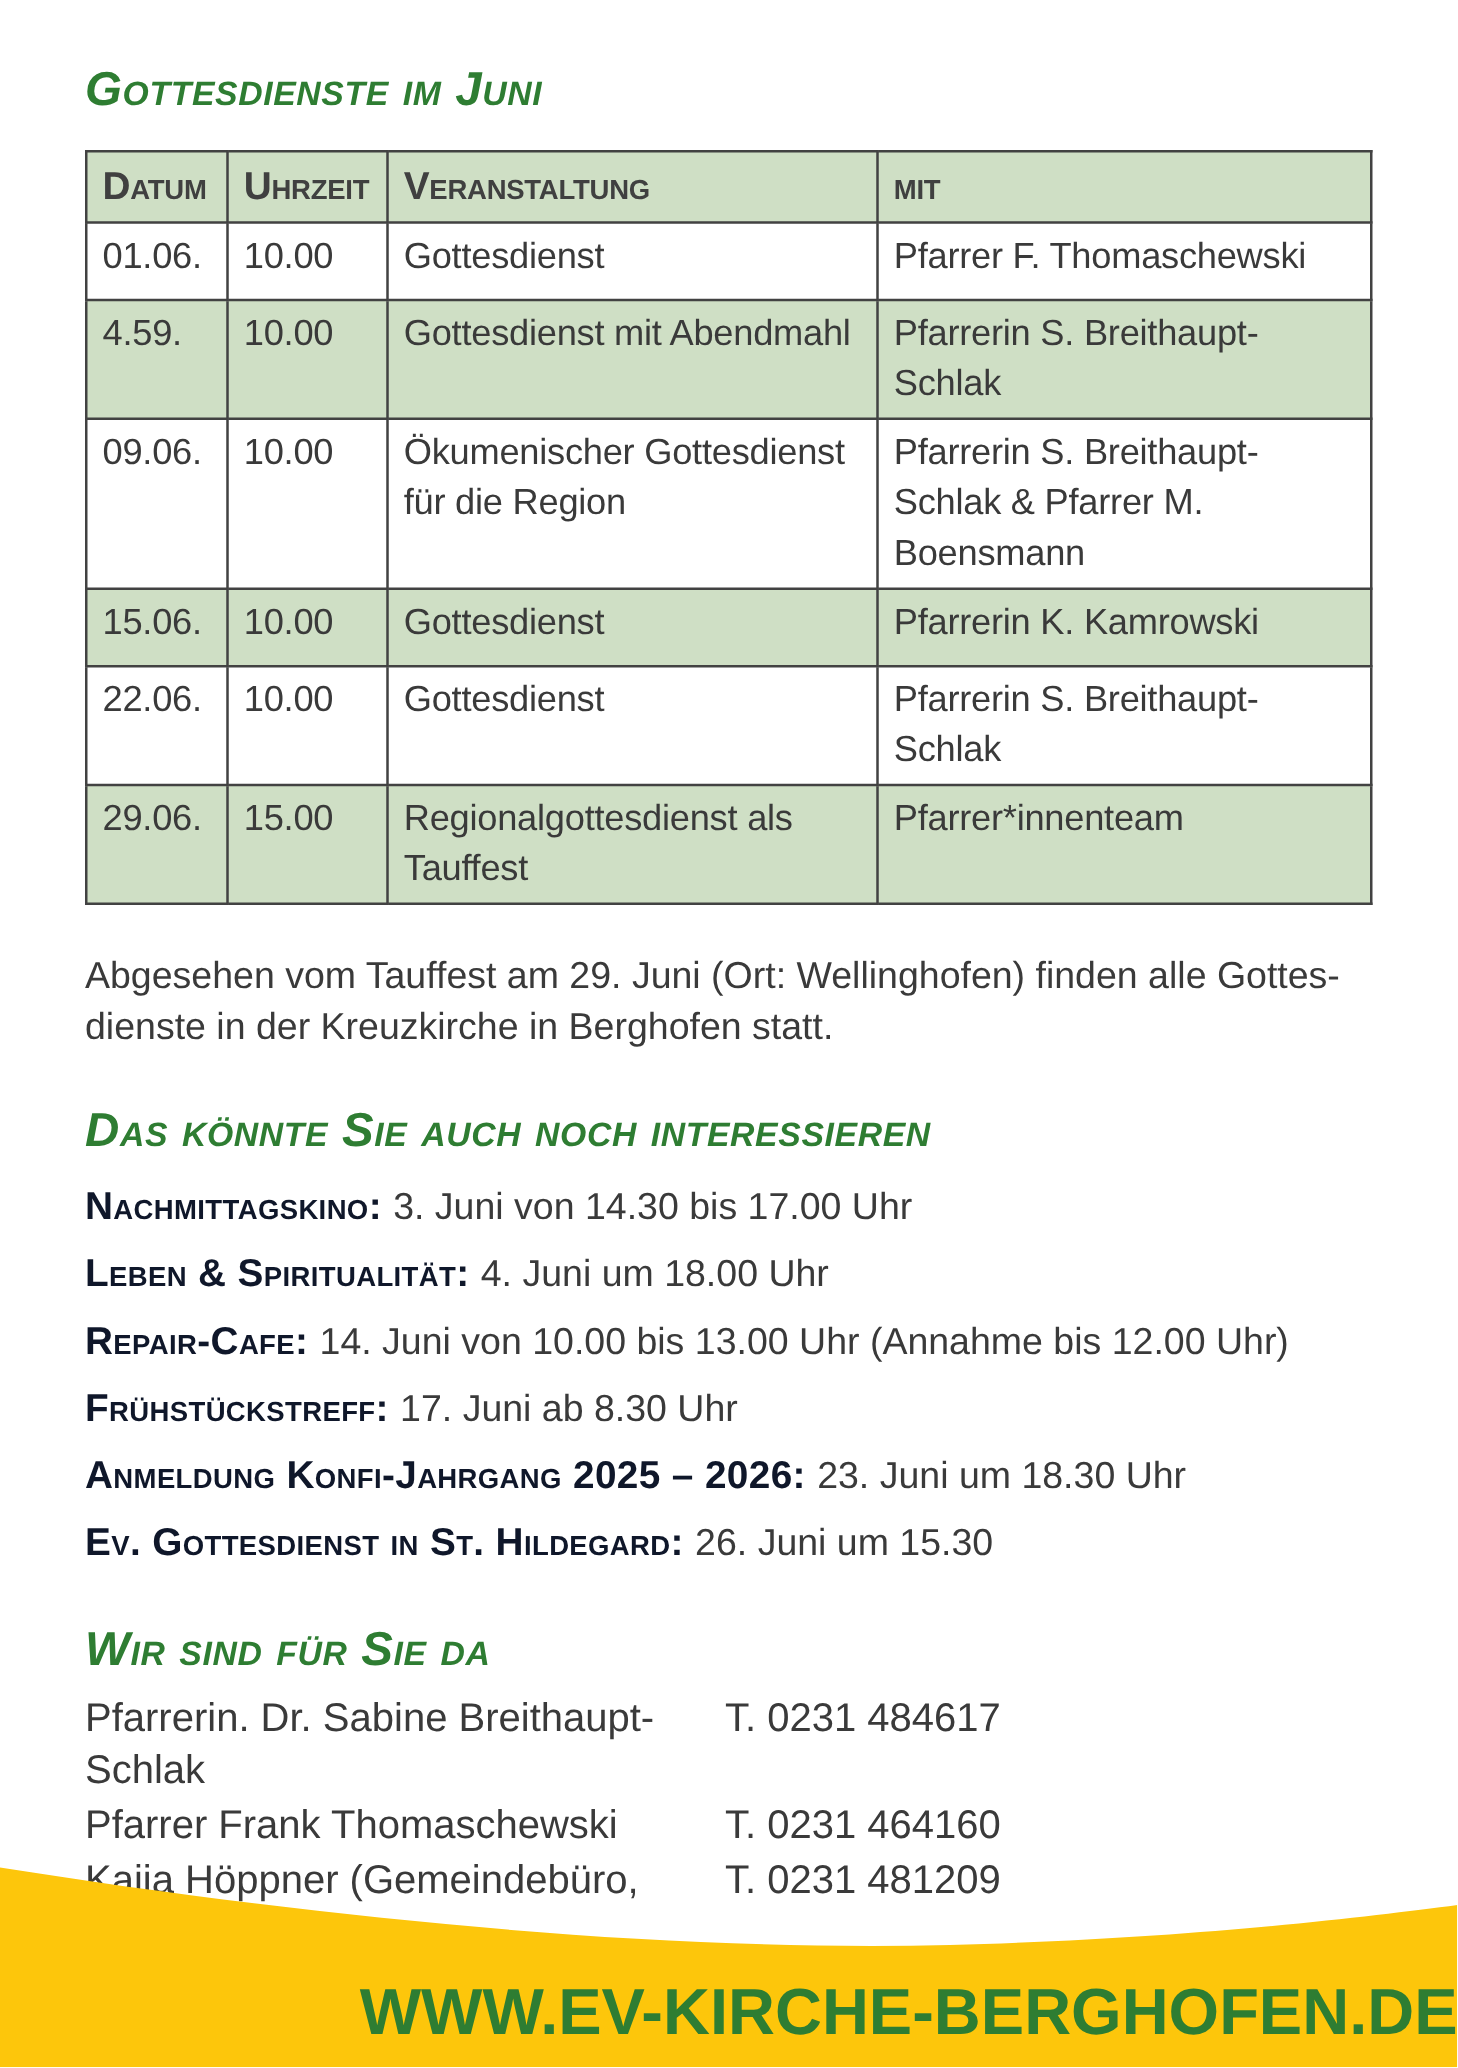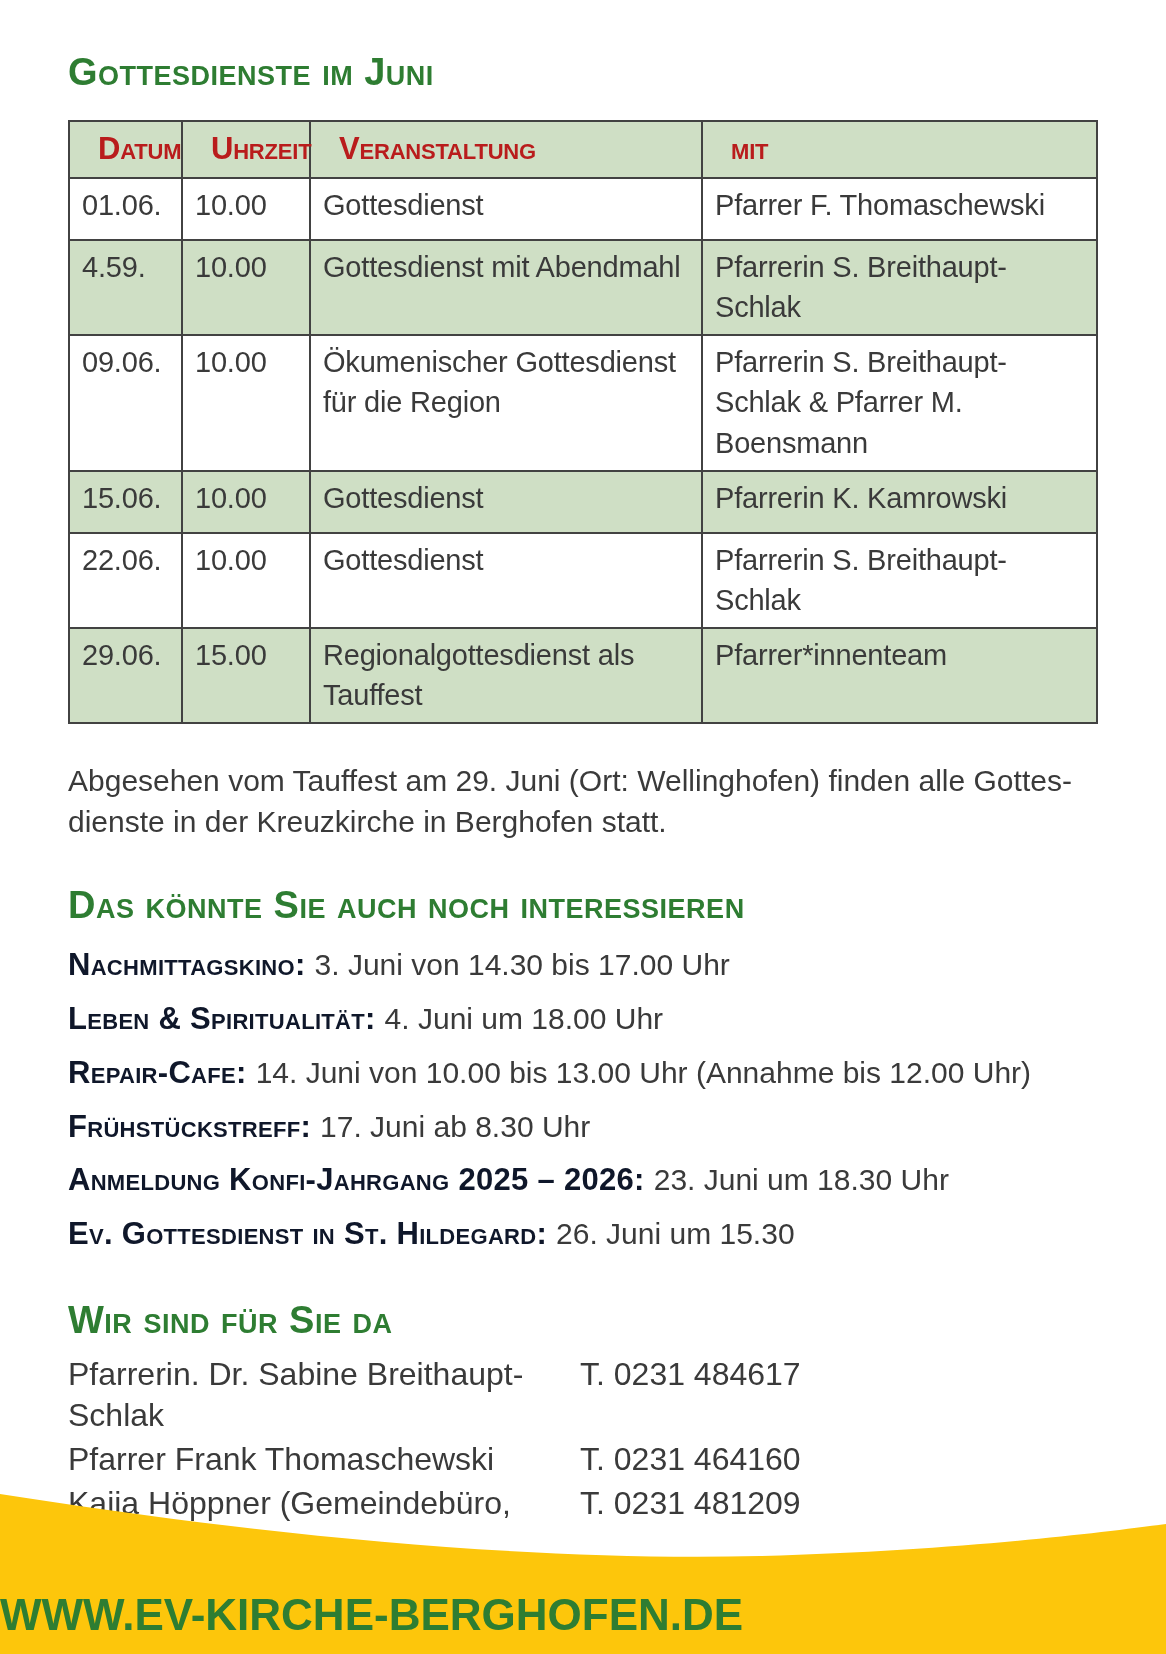--- a/index.html
+++ b/index.html
@@ -4,37 +4,37 @@
 <style>
   html,body{margin:0;padding:0;background:#ffffff;}
   .page{
     position:relative;width:1166px;height:1654px;background:#ffffff;
     font-family:"Liberation Sans",sans-serif;overflow:hidden;color:#3a3a3a;
   }
   .content{position:absolute;left:68px;top:0;width:1030px;}
 
   .sec-heading{
     font-variant:small-caps;font-weight:bold;color:#2e7d32;
-    font-size:38px;letter-spacing:.5px;margin:0;line-height:1.1;
+    font-size:38px;letter-spacing:.5px;margin:0;line-height:1.1;font-style:italic;
   }
   #h-services{margin-top:52px;margin-bottom:26px;}
   #h-interest{margin-top:42px;margin-bottom:20px;}
   #h-contacts{margin-top:46px;margin-bottom:12px;}
   #h-presbyterium{margin-top:44px;margin-bottom:10px;}
 
   table.services{
     width:1028px;border-collapse:collapse;table-layout:fixed;
   }
   table.services th,table.services td{
     border:2px solid #424242;text-align:left;vertical-align:top;
     padding:6px 12px;letter-spacing:-.2px;
   }
   table.services th{
-    background:#cfdfc5;color:#b91c1c;font-variant:small-caps;
-    font-weight:bold;font-size:31px;line-height:1.25;padding:8px 28px;
+    background:#cfdfc5;color:#404040;font-variant:small-caps;
+    font-weight:bold;font-size:31px;line-height:1.25;padding:8px 12px;
   }
   table.services td{
     font-size:29px;line-height:1.4;color:#3a3a3a;background:#ffffff;height:48px;
   }
   table.services tbody tr:nth-child(even) td{background:#cfdfc5;}
 
   .note{font-size:30px;line-height:1.38;margin:36px 0 0 0;color:#3a3a3a;}
 
   .interest-item{font-size:30px;line-height:1.25;margin:0 0 15px 0;color:#3a3a3a;}
   .interest-label{
@@ -42,22 +42,22 @@
     font-size:31px;letter-spacing:.3px;margin-right:9px;
   }
 
   .contact-row{display:flex;font-size:32px;line-height:1.28;margin:0 0 3px 0;}
   .contact-name{flex:0 0 512px;}
   .contact-phone{flex:1;}
 
   .footer{position:absolute;left:0;bottom:0;width:1166px;height:168px;}
   .footer svg{position:absolute;left:0;top:0;width:1166px;height:168px;display:block;}
   .footer-url{
-    position:absolute;left:0;bottom:14px;width:100%;text-align:left;
-    font-size:44px;font-weight:bold;color:#2e7d32;letter-spacing:0;
+    position:absolute;left:0;bottom:14px;width:100%;text-align:right;
+    font-size:52px;font-weight:bold;color:#2e7d32;letter-spacing:0;
   }
 </style>
 </head>
 <body>
 
 <div class="page">
   <div class="content">
 
     <h1 class="sec-heading" id="h-services">Gottesdienste im Juni</h1>
 

